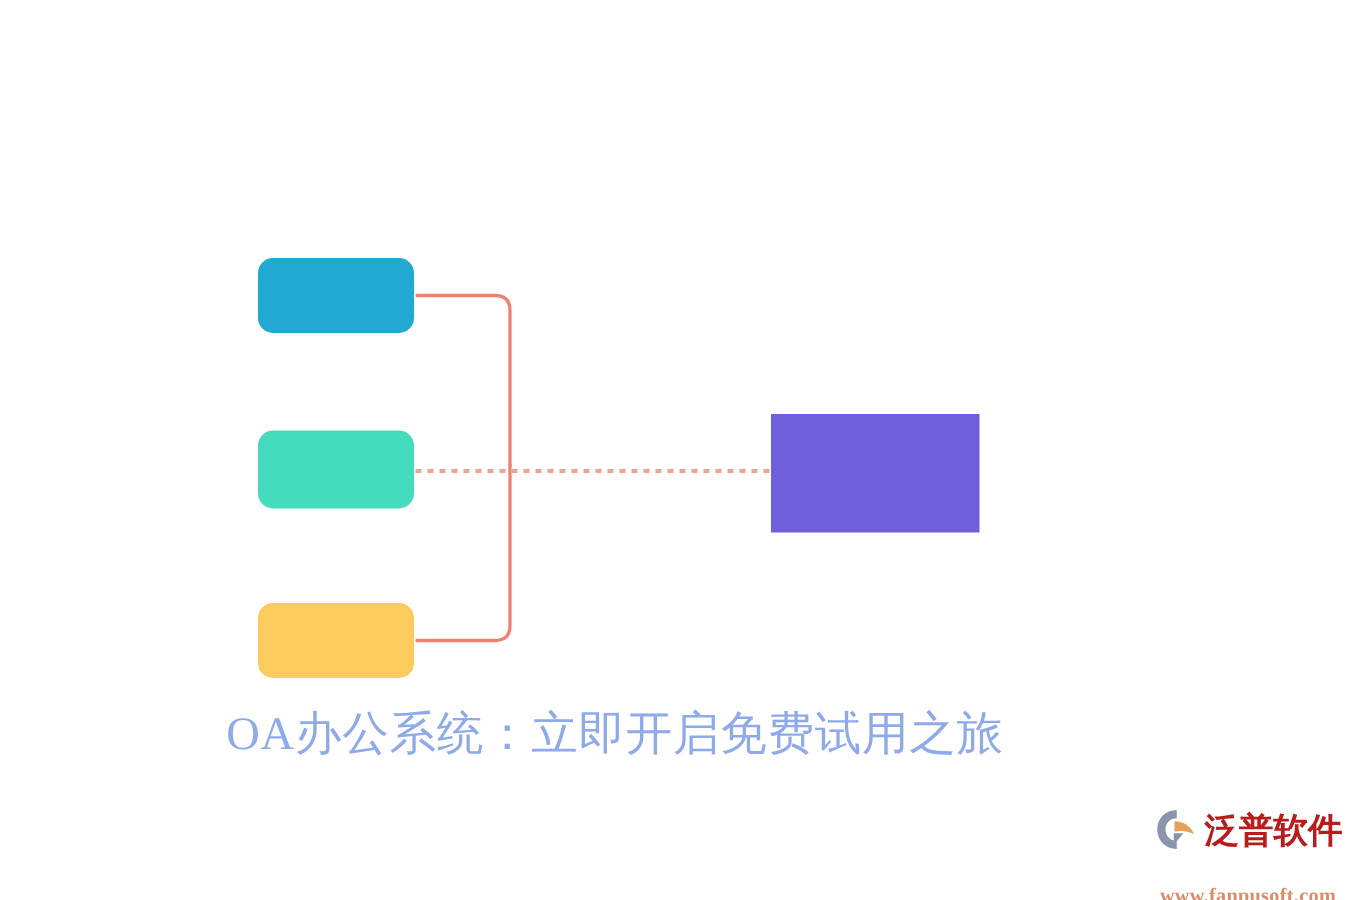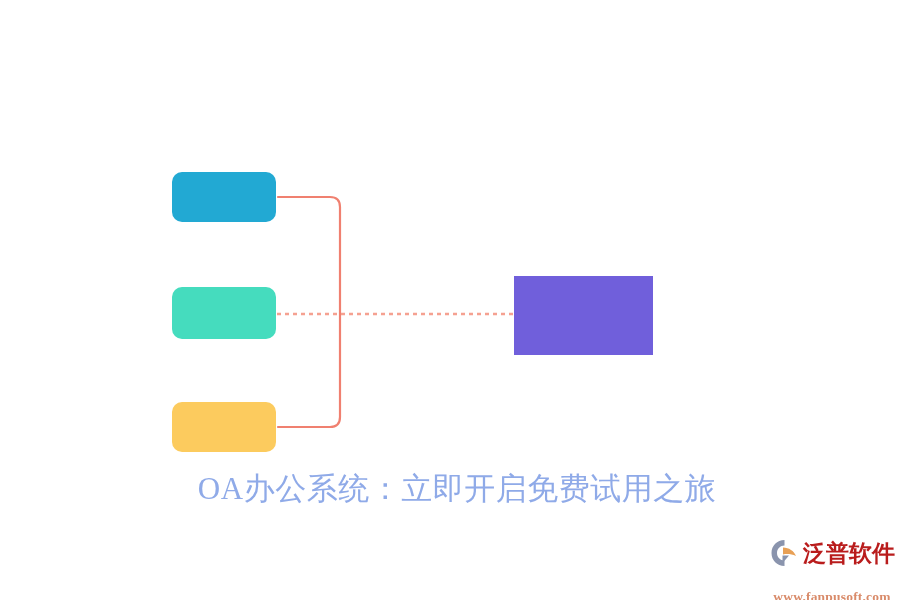--- a/index.html
+++ b/index.html
@@ -77,21 +77,20 @@
     left: 0;
     top: 468px;
     width: 820px;
     text-align: center;
     font-family: "Liberation Serif", "DejaVu Serif", serif;
     font-size: 31px;
     font-weight: 400;
     color: #8faae8;
     letter-spacing: 0.5px;
     white-space: nowrap;
-    padding-left: 47px;
   }
 
   
   #logo {
     position: absolute;
     left: 770px;
     top: 536px;
     width: 124px;
     height: 56px;
   }

